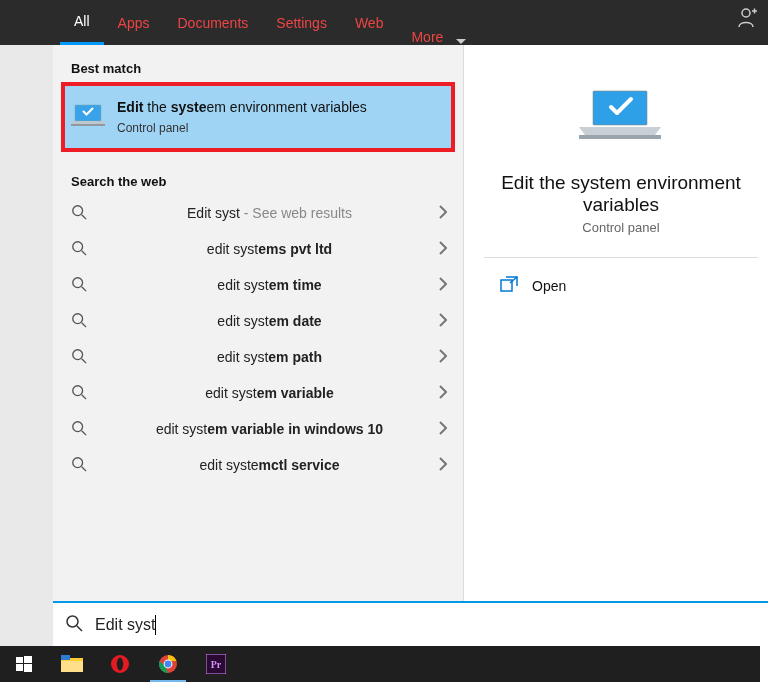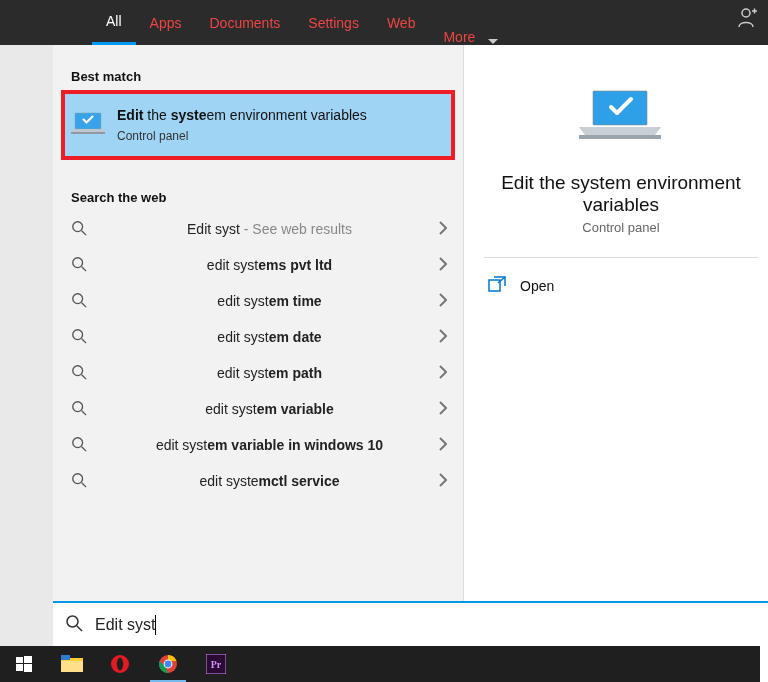--- a/index.html
+++ b/index.html
@@ -13,21 +13,21 @@
     overflow: hidden;
     position: relative;
   }
   
   .tabbar {
     background: #2b2b2b;
     color: #ccc;
     height: 45px;
     display: flex;
     align-items: center;
-    padding-left: 92px;
+    padding-left: 60px;
     position: relative;
   }
   .tabbar .tab {
     padding: 0 14px;
     height: 45px;
     display: flex;
     align-items: center;
     font-size: 14px;
     cursor: pointer;
     color: #ef4444;
@@ -53,21 +53,21 @@
     background:#fff;
     border-left:1px solid #ddd;
     padding: 20px 10px 0 20px;
     display:flex;
     flex-direction:column;
     align-items:center;
   }
   .section-label {
     font-weight:600;
     font-size:13px;
-    padding:24px 0 6px 18px;
+    padding:16px 0 6px 18px;
     color:#111;
   }
   .best-match {
     margin: 0 8px 6px 8px;
     background:#a0d4f5;
     border: 4px solid #ee1c25;
     display:flex;
     align-items:center;
     padding:12px 10px 12px 6px;
   }
@@ -109,21 +109,21 @@
   }
   .divider {
     width:100%;
     border-top:1px solid #ddd;
     margin-bottom:18px;
   }
   .open-row {
     display:flex;
     align-items:center;
     align-self:flex-start;
-    margin-left:4px;
+    margin-left:16px;
     cursor:pointer;
     font-size:14px;
     color:#111;
   }
   .open-row .open-icon { color:#0078d4; margin-right:14px;}
   
   .search-area {
     position:absolute;
     bottom: 36px;
     left: 53px;

